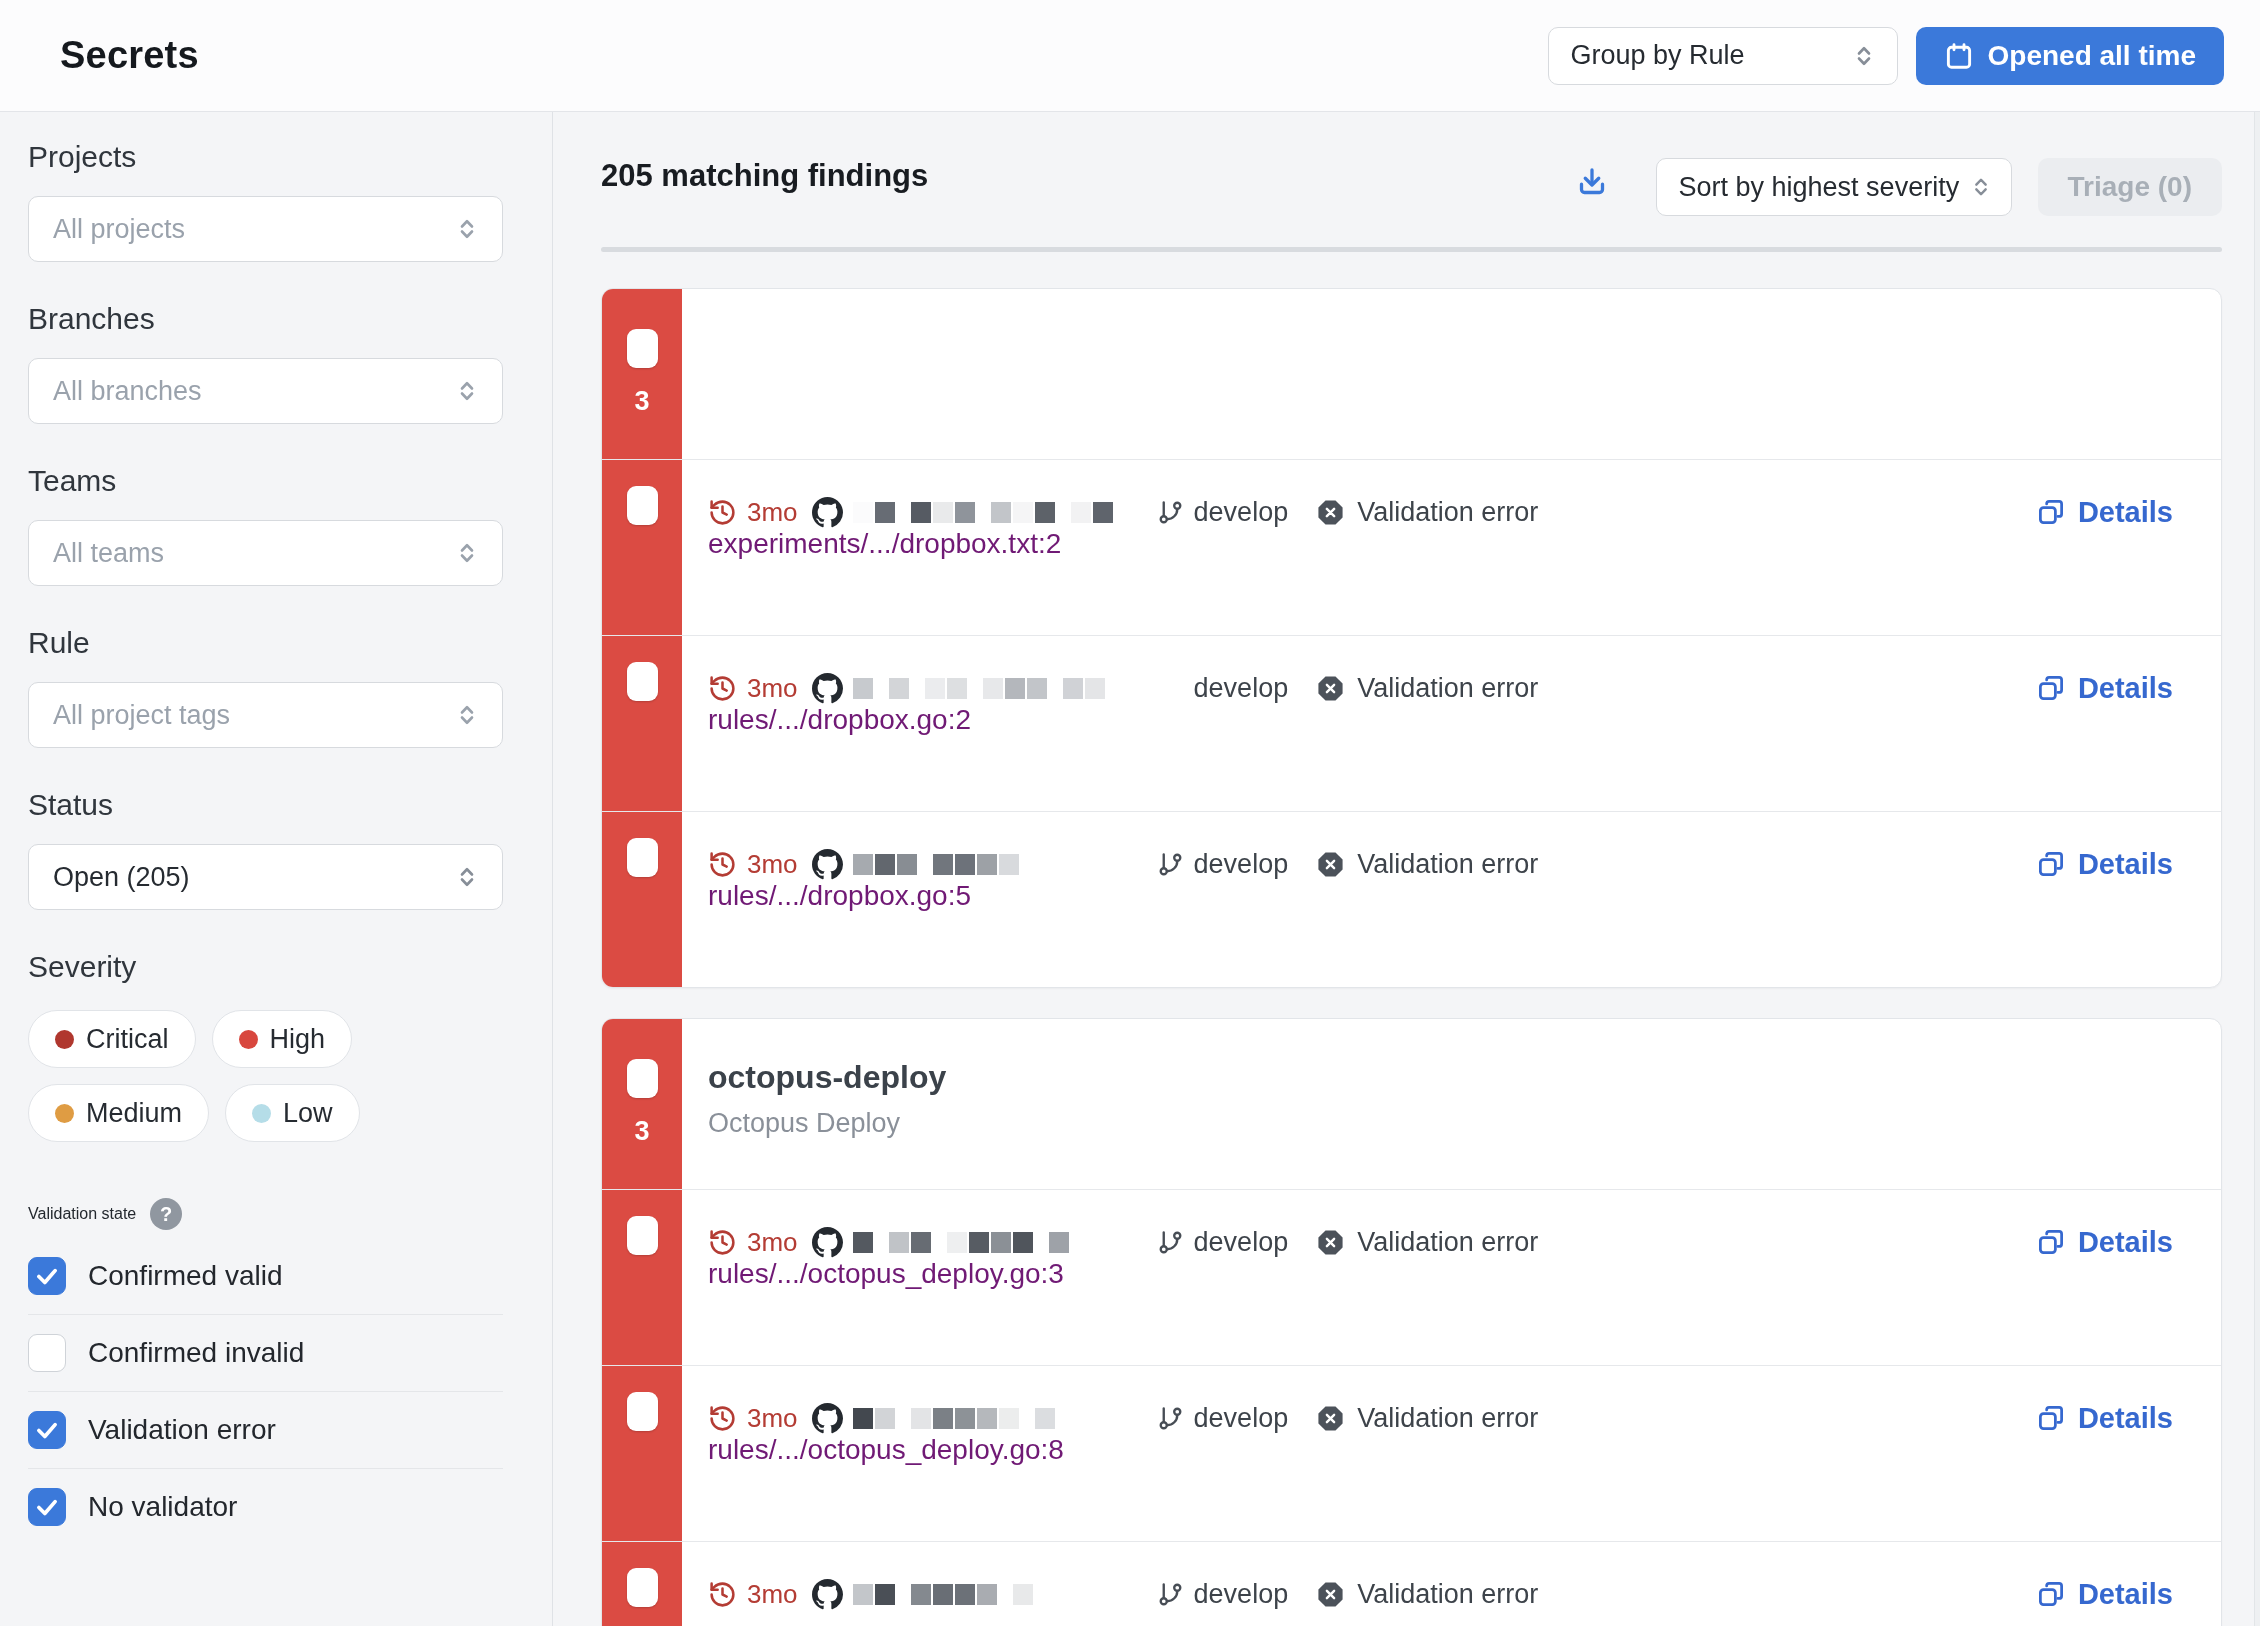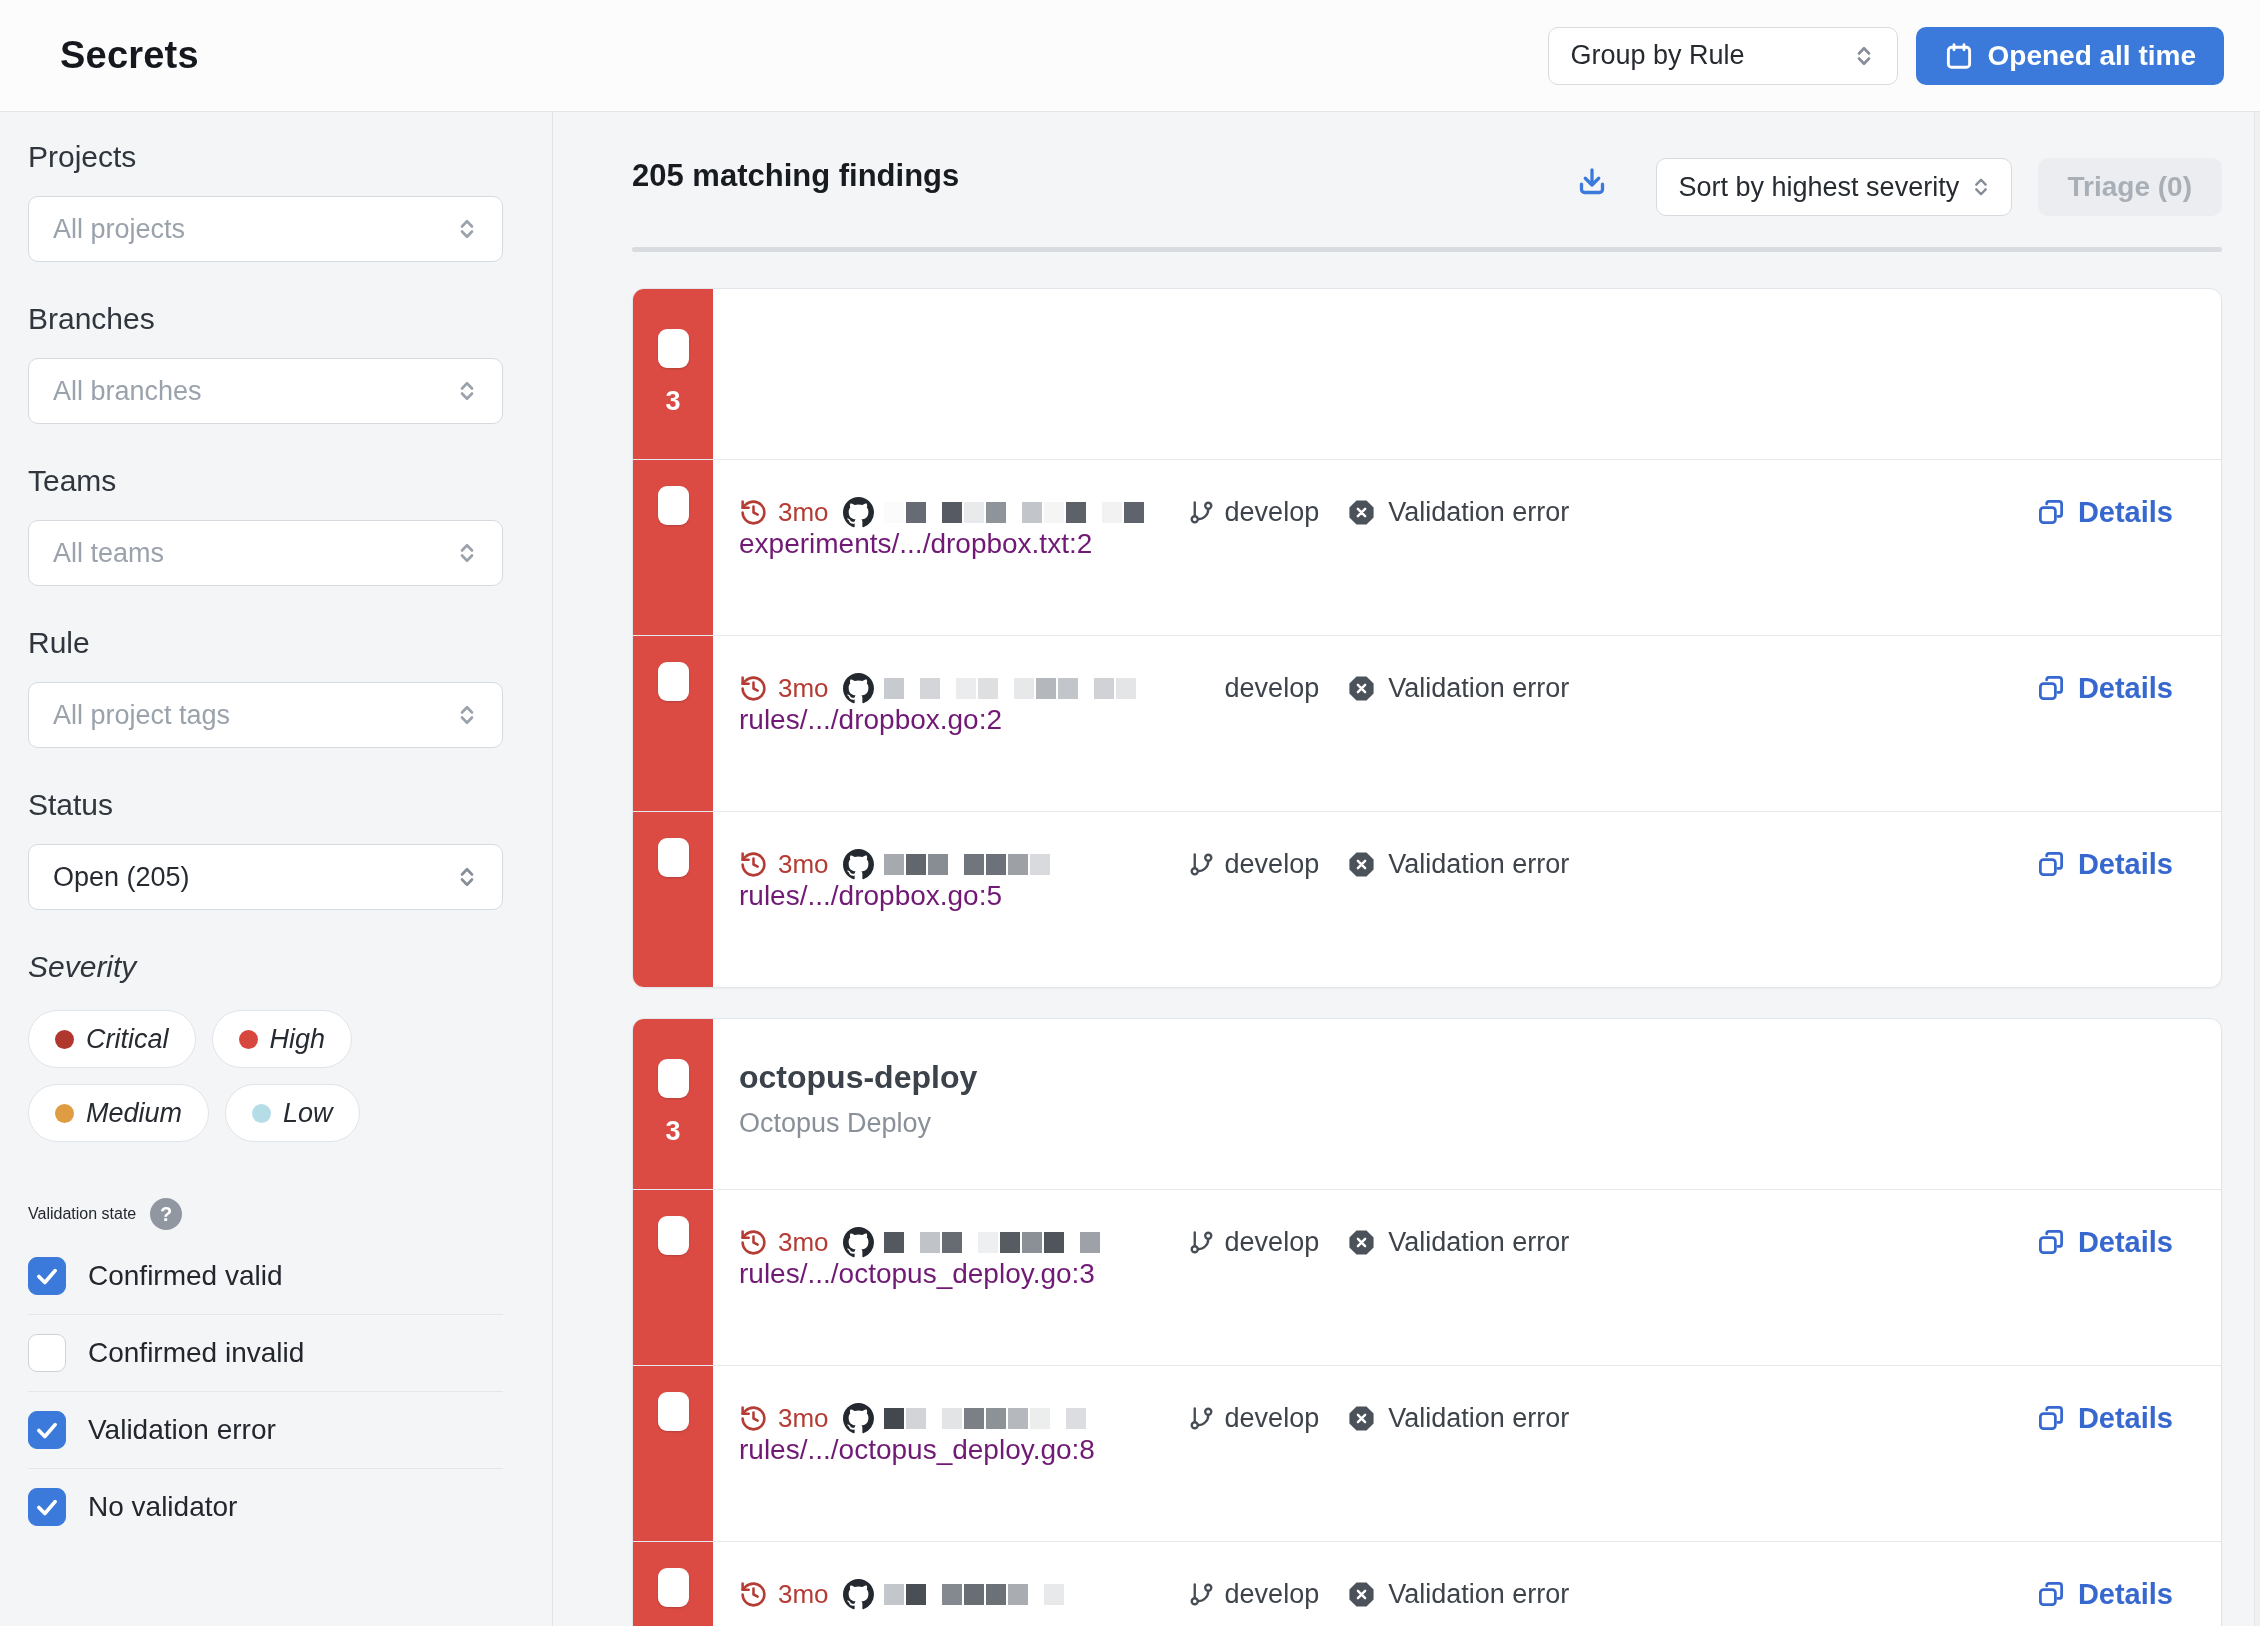--- a/index.html
+++ b/index.html
@@ -21,21 +21,21 @@
   }
   .select .chev { margin-left:auto; flex:none; }
   .topbar .select { width:350px; height:58px; padding:0 18px 0 22px; font-size:27px; }
   .btn-primary {
     margin-left:18px; height:58px; padding:0 28px; border:none; border-radius:10px;
     background:#3b79da; color:#fff; font-size:28px; font-weight:700;
     display:flex; align-items:center; gap:14px; cursor:pointer;
     font-family:inherit;
   }
   
-  .shell { display:flex; height:1514px;gap:31px; }
+  .shell { display:flex; height:1514px; }
   .sidebar {
     width:553px; flex:none; border-right:1px solid #dfe2e6;
     padding:28px 0 0 28px;
   }
   .fsec { margin-bottom:40px; }
   .fsec .flabel { font-size:30px; font-weight:400; color:#30363d; margin-bottom:22px; }
   .sidebar .select { width:475px; height:66px; padding:0 20px 0 24px; font-size:27px; margin-bottom:40px; }
   .muted-val { color:#9aa2ac; }
   
   .chips { display:flex; flex-wrap:wrap; gap:16px; width:480px; margin-top:4px; }
@@ -198,21 +198,21 @@
         <span>Open (205)</span>
         <span class="chev">
           <svg width="30" height="30" viewBox="0 0 24 24" fill="none" stroke="#878e98" stroke-width="2.1" stroke-linecap="round" stroke-linejoin="round">
               <path d="m8 10 4-4.2 4 4.2"></path>
               <path d="m8 14 4 4.2 4-4.2"></path>
             </svg>
         </span>
       </div>
     </div>
 
-    <div class="fsec" style="margin-bottom:0;font-style:italic;">
+    <div class="fsec" style="margin-bottom:0;">
       <div class="flabel" style="margin-bottom:26px;">Severity</div>
       <div class="chips">
         <div class="chip">
           <span class="dot" style="background: rgb(176, 55, 46);"></span>
           <span>Critical</span>
         </div>
         <div class="chip">
           <span class="dot" style="background: rgb(216, 71, 62);"></span>
           <span>High</span>
         </div>

